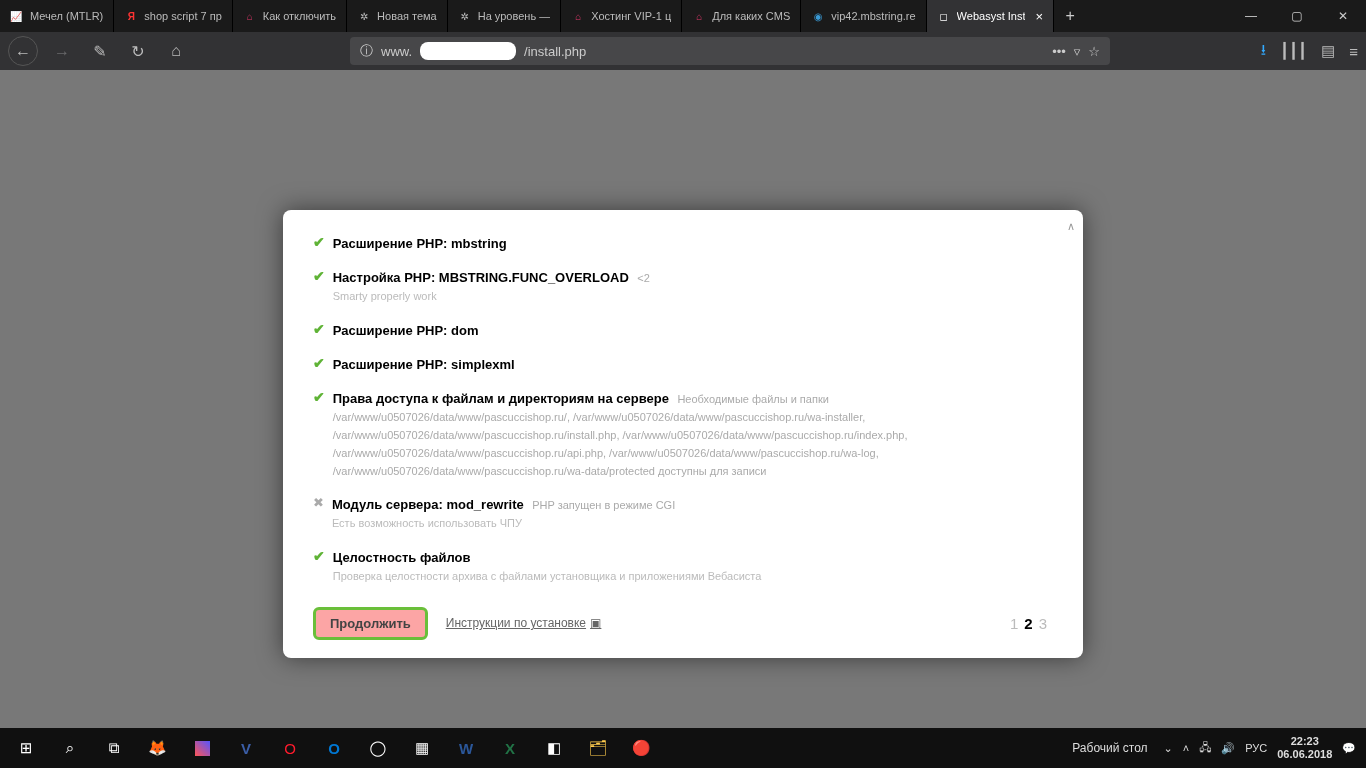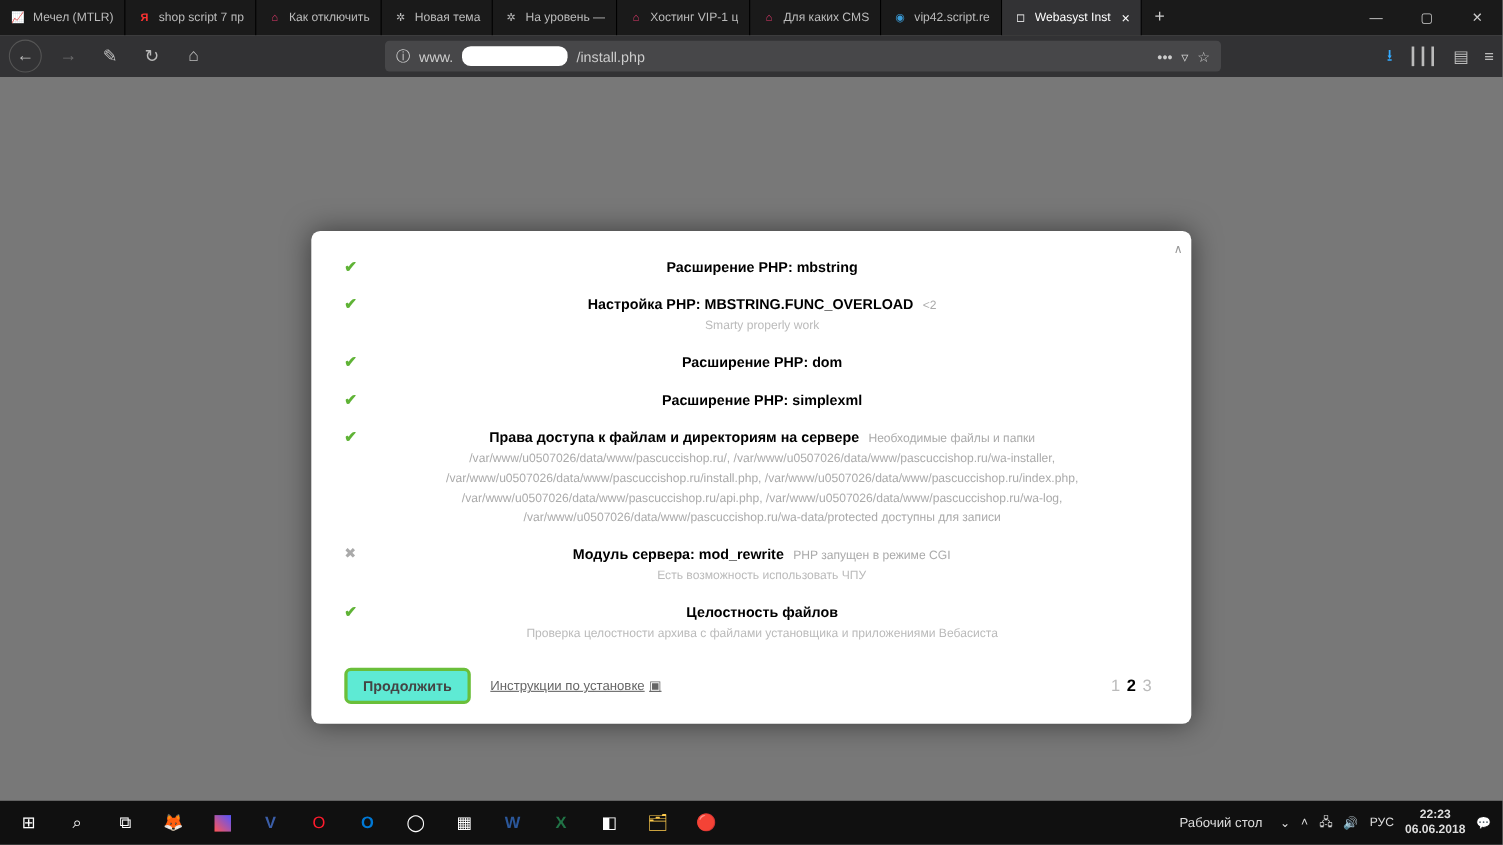--- a/index.html
+++ b/index.html
@@ -22,29 +22,29 @@
 .urlbar { flex:1; max-width:760px; margin-left:150px; height:28px; background:#474749; border-radius:4px; display:flex; align-items:center; padding:0 10px; color:#ccc; font-size:13px; gap:8px; }
 .url-hidden { background:#fff; border-radius:8px; width:96px; height:18px; display:inline-block; }
 .toolbar-right { margin-left:auto; display:flex; align-items:center; gap:14px; color:#bbb; }
 .tb-icon { cursor:pointer; font-size:15px; }
 
 
 .page { position:absolute; left:0; right:0; top:70px; bottom:40px; background:#787878; display:flex; align-items:flex-start; justify-content:center; }
 .panel { width:800px; margin-top:140px; background:#fff; border-radius:8px; box-shadow:0 0 25px rgba(0,0,0,.5); padding:24px 30px 18px 30px; position:relative; }
 .scroll-hint { position:absolute; top:10px; right:8px; color:#999; font-size:11px;}
 .check-item { display:flex; align-items:flex-start; gap:8px; margin-bottom:16px; }
-.check-body { flex:1;text-align:center; }
+.check-body { flex:1; }
 .check-title { font-size:13px; font-weight:bold; color:#000; display:inline; }
 .check-note { font-size:11px; color:#aaa; display:inline; margin-left:4px; }
 .check-desc { font-size:11px; color:#bbb; margin-top:3px; line-height:1.45; }
 .icon-pass { color:#5fb336; font-size:14px; font-weight:bold; }
 .icon-warn { color:#aaa; font-size:13px; }
 
 .panel-footer { display:flex; align-items:center; margin-top:22px; }
-.continue-btn { background:#5eead4; border:3px solid #6abf3a; border-radius:6px; padding:6px 14px; font-size:13px; color:#444; cursor:pointer; font-weight:bold;}
+.continue-btn { background:#fca5a5; border:3px solid #6abf3a; border-radius:6px; padding:6px 14px; font-size:13px; color:#444; cursor:pointer; font-weight:bold;}
 .install-link { margin-left:18px; font-size:12px; color:#666; text-decoration:underline; cursor:pointer; display:flex; align-items:center; gap:4px;}
 .pager { margin-left:auto; font-size:15px; color:#bbb; letter-spacing:6px; }
 .pager .cur { color:#000; font-weight:bold; }
 
 
 .taskbar { position:absolute; left:0; right:0; bottom:0; height:40px; background:#101010; display:flex; align-items:center; padding:0 4px; }
 .task-icon { width:44px; height:40px; display:flex; align-items:center; justify-content:center; color:#fff; font-size:15px; cursor:pointer; }
 .task-spacer { flex:1; }
 .tray { display:flex; align-items:center; gap:10px; color:#ddd; font-size:11px; padding-right:6px; }
 .tray-group { display:flex; align-items:center; gap:10px; }
@@ -79,21 +79,21 @@
   <div class="tab">
       <span class="tab-favicon" style="color:#e73a6e">⌂</span>
       <span class="tab-label">Хостинг VIP-1 ц</span>
     </div>
   <div class="tab">
       <span class="tab-favicon" style="color:#e73a6e">⌂</span>
       <span class="tab-label">Для каких CMS</span>
     </div>
   <div class="tab">
       <span class="tab-favicon" style="color:#3a9bd7">◉</span>
-      <span class="tab-label">vip42.script.re</span>
+      <span class="tab-label">vip42.mbstring.re</span>
     </div>
   <div class="tab active">
       <span class="tab-favicon">◻</span>
       <span class="tab-label">Webasyst Inst</span>
       <span class="tab-close">×</span>
     </div>
   <div class="newtab">+</div>
   <div class="win-controls">
     <div class="win-btn">—</div>
     <div class="win-btn">▢</div>

